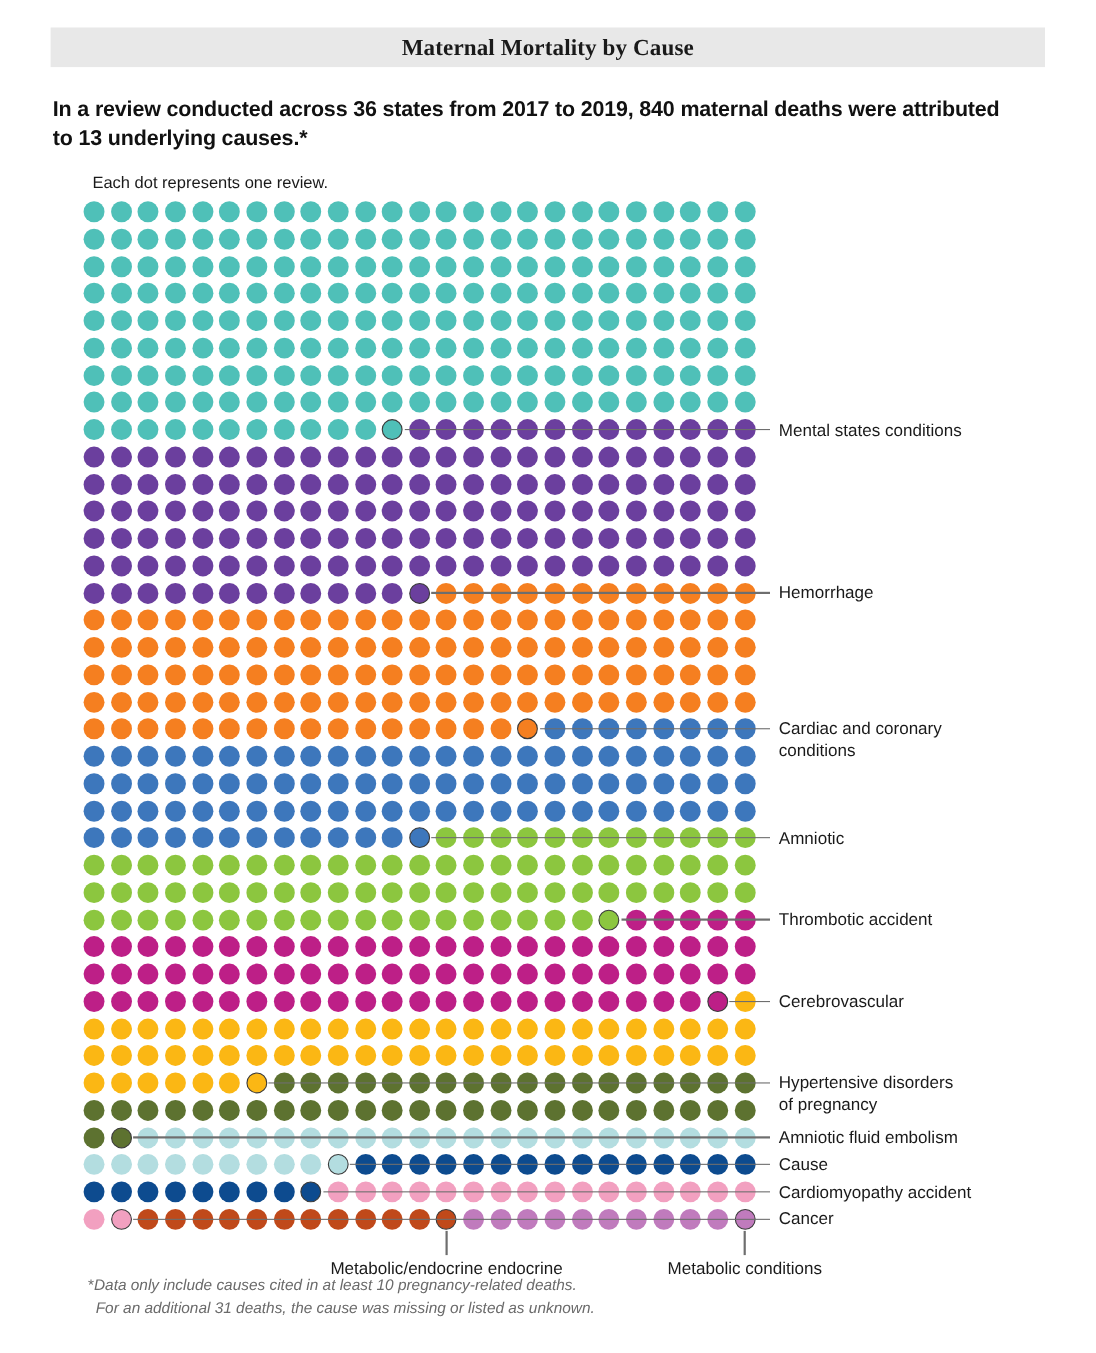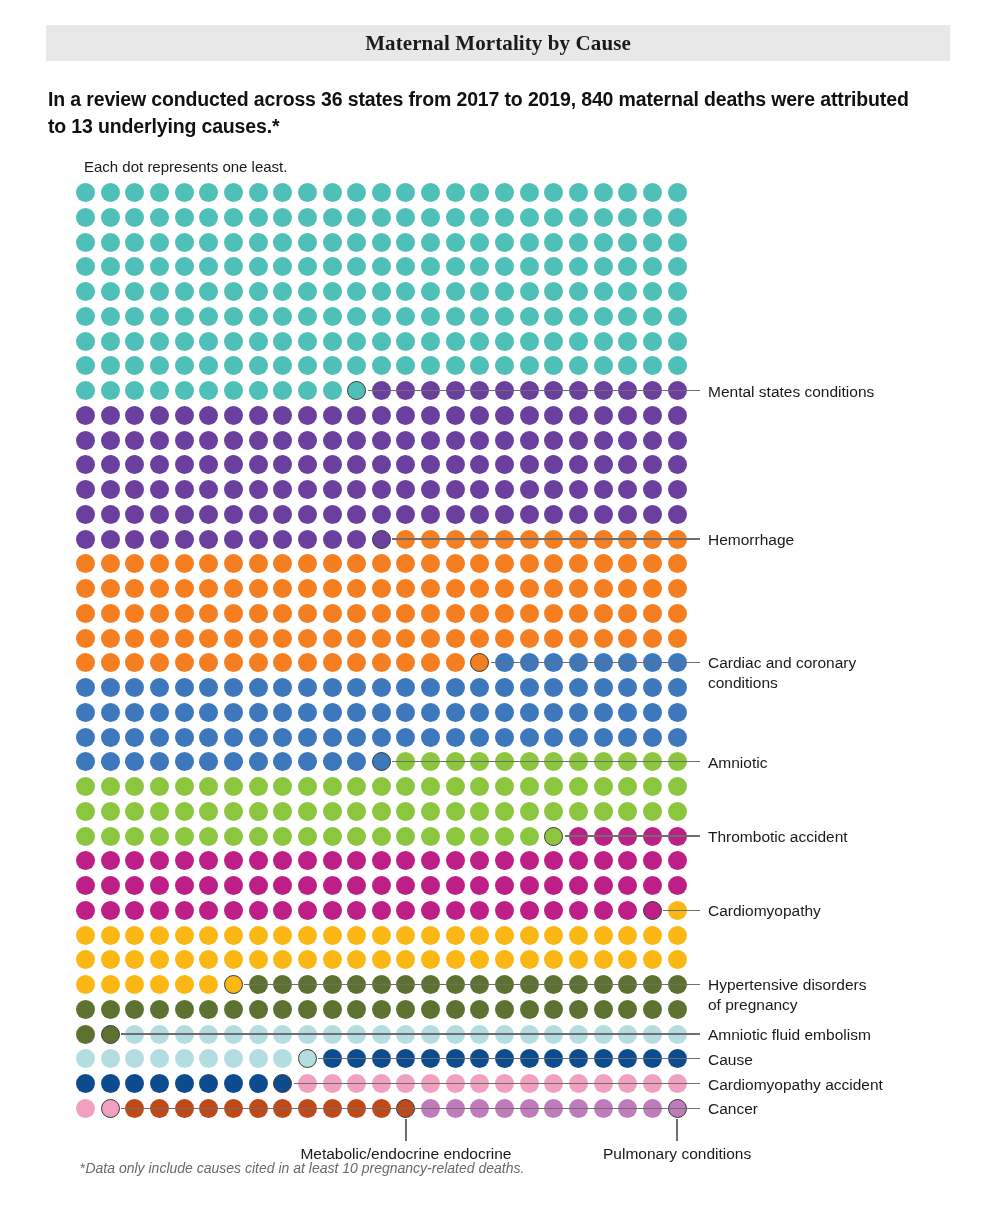--- a/index.html
+++ b/index.html
@@ -52,21 +52,21 @@
 </style>
 </head>
 <body>
 
 <div id="titlebar">
   <div id="title">Maternal Mortality by Cause</div>
 </div>
 
 <div id="deck">In a review conducted across 36 states from 2017 to 2019, 840 maternal deaths were attributed to 13 underlying causes.*</div>
 
-<div id="dotnote">Each dot represents one least.</div>
+<div id="dotnote">Each dot represents one review.</div>
 
 <div id="grid">
     <div class="dot" style="left: 0px; top: 0px; background: rgb(79, 192, 184);"></div>
     <div class="dot" style="left: 24.65px; top: 0px; background: rgb(79, 192, 184);"></div>
     <div class="dot" style="left: 49.3px; top: 0px; background: rgb(79, 192, 184);"></div>
     <div class="dot" style="left: 73.95px; top: 0px; background: rgb(79, 192, 184);"></div>
     <div class="dot" style="left: 98.6px; top: 0px; background: rgb(79, 192, 184);"></div>
     <div class="dot" style="left: 123.25px; top: 0px; background: rgb(79, 192, 184);"></div>
     <div class="dot" style="left: 147.9px; top: 0px; background: rgb(79, 192, 184);"></div>
     <div class="dot" style="left: 172.55px; top: 0px; background: rgb(79, 192, 184);"></div>
@@ -1009,42 +1009,43 @@
     <div class="dot" style="left: 468.35px; top: 915.75px; background: rgb(192, 123, 189);"></div>
     <div class="dot" style="left: 493px; top: 915.75px; background: rgb(192, 123, 189);"></div>
     <div class="dot" style="left: 517.65px; top: 915.75px; background: rgb(192, 123, 189);"></div>
     <div class="dot" style="left: 542.3px; top: 915.75px; background: rgb(192, 123, 189);"></div>
     <div class="dot" style="left: 566.95px; top: 915.75px; background: rgb(192, 123, 189);"></div>
     <div class="dot marker" style="left: 591.6px; top: 915.75px; background: rgb(192, 123, 189);"></div>
   </div>
 
 <div id="footnote">
   <span class="star">*</span><span>Data only include causes cited in at least 10 pregnancy-related deaths.</span>
+  <span class="l2">For an additional 31 deaths, the cause was missing or listed as unknown.</span>
 </div>
 
 <div class="leader h" style="left: 367.65px; top: 389.8px; width: 332.35px;"></div>
 <div class="lbl" style="left: 708px; top: 381.5px;">Mental states conditions</div>
 <div class="leader h" style="left: 392.3px; top: 538.3px; width: 307.7px;"></div>
 <div class="lbl" style="left: 708px; top: 530px;">Hemorrhage</div>
 <div class="leader h" style="left: 490.9px; top: 662.05px; width: 209.1px;"></div>
 <div class="lbl" style="left: 708px; top: 652.75px;">Cardiac and coronary
 conditions</div>
 <div class="leader h" style="left: 392.3px; top: 761.05px; width: 307.7px;"></div>
 <div class="lbl" style="left: 708px; top: 752.75px;">Amniotic</div>
 <div class="leader h" style="left: 564.85px; top: 835.3px; width: 135.15px;"></div>
 <div class="lbl" style="left: 708px; top: 827px;">Thrombotic accident</div>
 <div class="leader h" style="left: 663.45px; top: 909.55px; width: 36.55px;"></div>
-<div class="lbl" style="left: 708px; top: 901.25px;">Cardiomyopathy</div>
+<div class="lbl" style="left: 708px; top: 901.25px;">Cerebrovascular</div>
 <div class="leader h" style="left: 244.4px; top: 983.8px; width: 455.6px;"></div>
 <div class="lbl" style="left: 708px; top: 974.5px;">Hypertensive disorders
 of pregnancy</div>
 <div class="leader h" style="left: 121.15px; top: 1033.3px; width: 578.85px;"></div>
 <div class="lbl" style="left: 708px; top: 1025px;">Amniotic fluid embolism</div>
 <div class="leader h" style="left: 318.35px; top: 1058.05px; width: 381.65px;"></div>
 <div class="lbl" style="left: 708px; top: 1049.75px;">Cause</div>
 <div class="leader h" style="left: 293.7px; top: 1082.8px; width: 406.3px;"></div>
 <div class="lbl" style="left: 708px; top: 1074.5px;">Cardiomyopathy accident</div>
 <div class="leader h" style="left: 121.15px; top: 1107.55px; width: 578.85px;"></div>
 <div class="lbl" style="left: 708px; top: 1099.25px;">Cancer</div>
 <div class="leader v" style="left: 405.25px; top: 1119.25px; height: 22px;"></div>
 <div class="lbl below" style="left: 405.95px; top: 1144.25px;">Metabolic/endocrine endocrine</div>
 <div class="leader v" style="left: 676.4px; top: 1119.25px; height: 22px;"></div>
-<div class="lbl below" style="left: 677.1px; top: 1144.25px;">Pulmonary conditions</div>
+<div class="lbl below" style="left: 677.1px; top: 1144.25px;">Metabolic conditions</div>
 
 </body></html>

